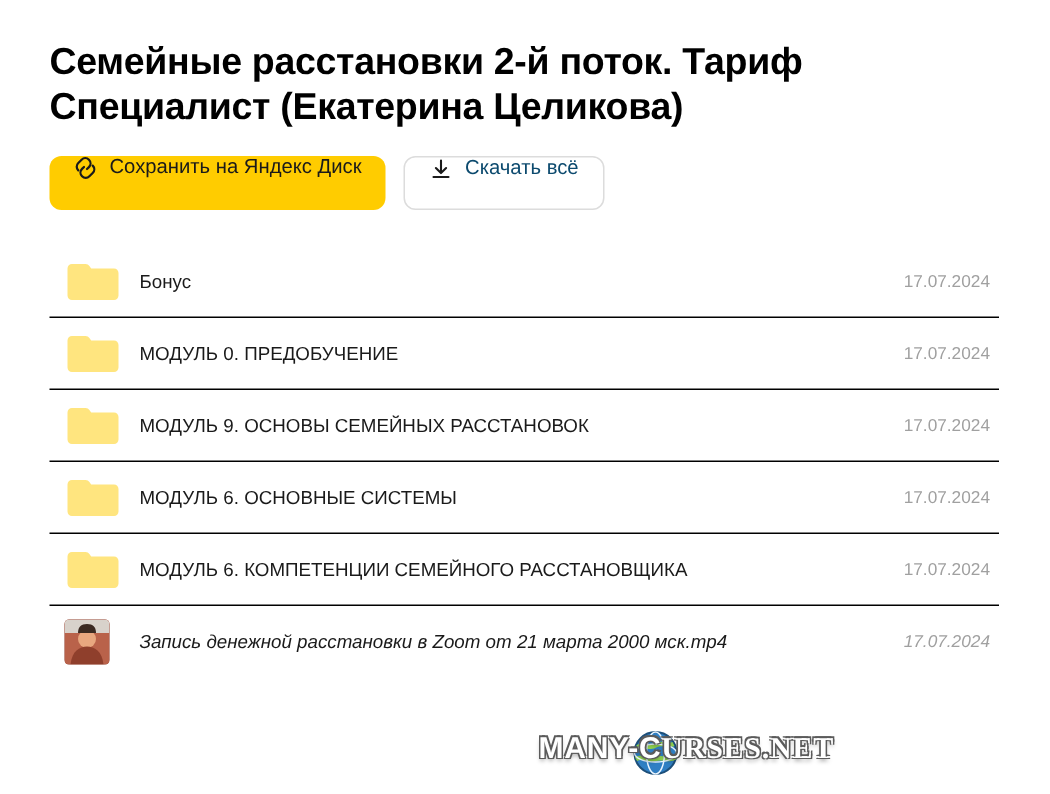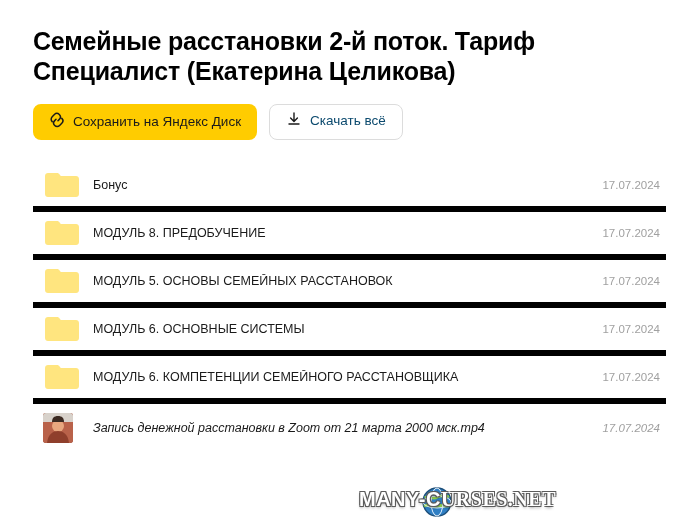--- a/index.html
+++ b/index.html
@@ -32,26 +32,26 @@
     max-width: 600px;
   }
   .actions {
     display: flex;
     align-items: center;
     gap: 12px;
     margin-top: 18px;
   }
   .btn {
     display: inline-flex;
-    align-items: flex-end;
+    align-items: flex-start;
     gap: 8px;
     border-radius: 8px;
     font-size: 13.5px;
     line-height: 1;
-    padding: 12px 16px;
+    padding: 0 16px;
     height: 36px;
     box-sizing: border-box;
     cursor: pointer;
     user-select: none;
     white-space: nowrap;
   }
   .btn-primary {
     background: #ffcc00;
     color: #1a1a1a;
     border: none;
@@ -71,21 +71,21 @@
   .btn-icon svg { display: block; }
 
   .file-list {
     margin-top: 24px;
     width: 633px;
   }
   .file-row {
     display: flex;
     align-items: center;
     height: 48px;
-    border-bottom: 6px solid #000000;
+    border-bottom: 1px solid #000000;
     padding: 0 2px 0 6px;
     box-sizing: border-box;
   }
   .file-row:last-child { border-bottom: none; font-style: italic; }
 
   .icon-cell {
     width: 54px;
     flex: 0 0 54px;
     display: flex;
     align-items: center;
@@ -192,33 +192,33 @@
     </div>
 
     <div class="file-row">
       <div class="icon-cell">
         <span class="folder-icon">
           <svg viewBox="0 0 38 30" width="38" height="30" aria-hidden="true">
             <path d="M2 6 C2 4.3 3.3 3 5 3 L14 3 C15.2 3 16 3.6 16.6 4.4 L17.8 6 L33 6 C34.7 6 36 7.3 36 9 L36 24 C36 25.7 34.7 27 33 27 L5 27 C3.3 27 2 25.7 2 24 Z" fill="#ffe57f"></path>
           </svg>
         </span>
       </div>
-      <div class="file-name">МОДУЛЬ 8. ПРЕДОБУЧЕНИЕ</div>
-      <div class="file-date">17.07.2024</div>
-    </div>
-
-    <div class="file-row">
-      <div class="icon-cell">
-        <span class="folder-icon">
-          <svg viewBox="0 0 38 30" width="38" height="30" aria-hidden="true">
-            <path d="M2 6 C2 4.3 3.3 3 5 3 L14 3 C15.2 3 16 3.6 16.6 4.4 L17.8 6 L33 6 C34.7 6 36 7.3 36 9 L36 24 C36 25.7 34.7 27 33 27 L5 27 C3.3 27 2 25.7 2 24 Z" fill="#ffe57f"></path>
-          </svg>
-        </span>
-      </div>
-      <div class="file-name">МОДУЛЬ 5. ОСНОВЫ СЕМЕЙНЫХ РАССТАНОВОК</div>
+      <div class="file-name">МОДУЛЬ 0. ПРЕДОБУЧЕНИЕ</div>
+      <div class="file-date">17.07.2024</div>
+    </div>
+
+    <div class="file-row">
+      <div class="icon-cell">
+        <span class="folder-icon">
+          <svg viewBox="0 0 38 30" width="38" height="30" aria-hidden="true">
+            <path d="M2 6 C2 4.3 3.3 3 5 3 L14 3 C15.2 3 16 3.6 16.6 4.4 L17.8 6 L33 6 C34.7 6 36 7.3 36 9 L36 24 C36 25.7 34.7 27 33 27 L5 27 C3.3 27 2 25.7 2 24 Z" fill="#ffe57f"></path>
+          </svg>
+        </span>
+      </div>
+      <div class="file-name">МОДУЛЬ 9. ОСНОВЫ СЕМЕЙНЫХ РАССТАНОВОК</div>
       <div class="file-date">17.07.2024</div>
     </div>
 
     <div class="file-row">
       <div class="icon-cell">
         <span class="folder-icon">
           <svg viewBox="0 0 38 30" width="38" height="30" aria-hidden="true">
             <path d="M2 6 C2 4.3 3.3 3 5 3 L14 3 C15.2 3 16 3.6 16.6 4.4 L17.8 6 L33 6 C34.7 6 36 7.3 36 9 L36 24 C36 25.7 34.7 27 33 27 L5 27 C3.3 27 2 25.7 2 24 Z" fill="#ffe57f"></path>
           </svg>
         </span>

